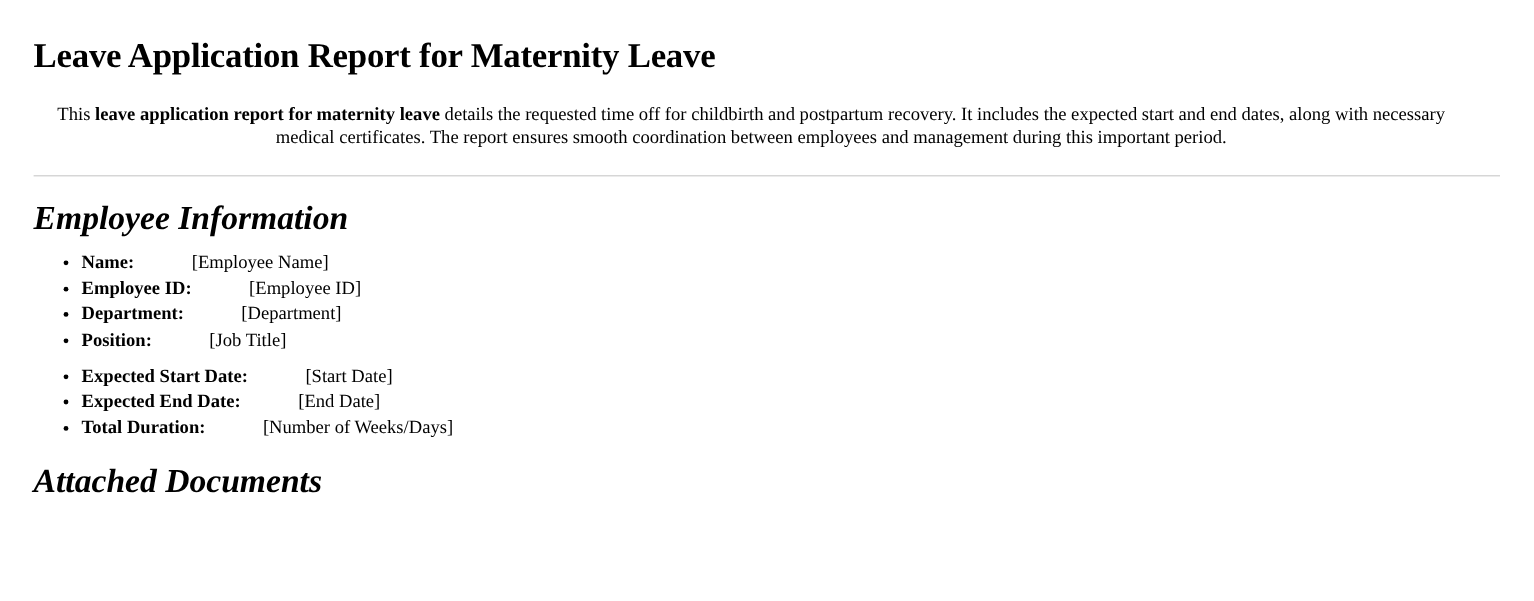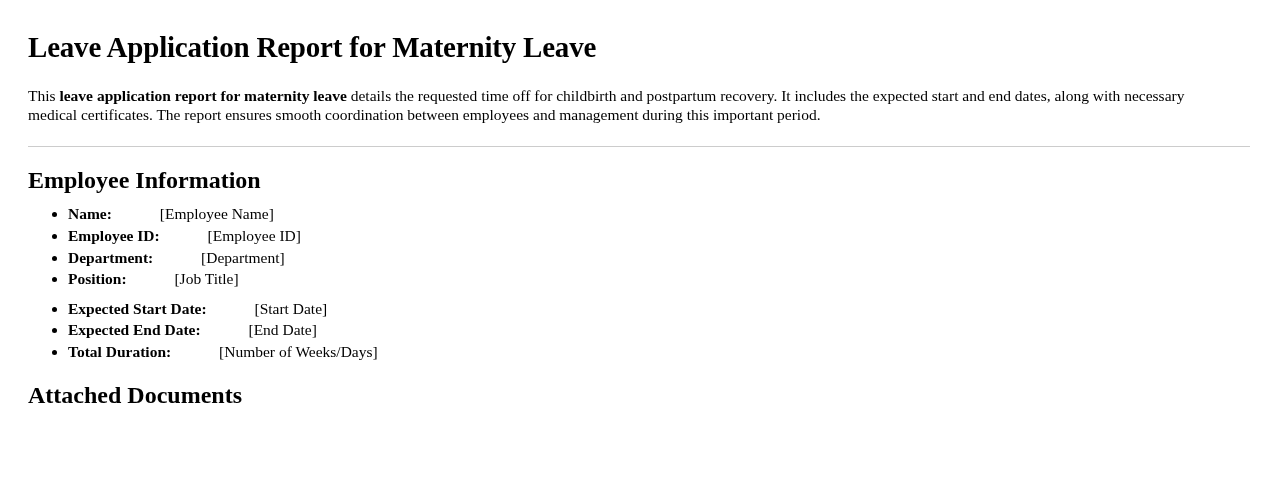--- a/index.html
+++ b/index.html
@@ -23,35 +23,36 @@
     font-weight: bold;
     margin: 8px 0 0 0;
     line-height: 1.2;
     letter-spacing: -0.2px;
   }
   p.intro {
     font-size: 15.5px;
     line-height: 1.22;
     margin: 22px 0 0 0;
     max-width: 1196px;
-    text-align: left;
+    text-align: center;
   }
   p.intro b {
     font-weight: bold;
   }
   hr.divider {
     border: none;
     border-top: 1px solid #cccccc;
     margin: 21px 0 0 0;
   }
   h2.section-title {
-    font-size: 24px;
+    font-size: 28px;
     font-weight: bold;
     margin: 19px 0 0 0;
     line-height: 1.2;
+    font-style: italic;
   }
   ul.section-list {
     margin: 11px 0 0 0;
     padding-left: 40px;
     list-style-type: disc;
   }
   ul.section-list li {
     font-size: 15.5px;
     line-height: 1.2;
     margin: 0 0 3px 0;

